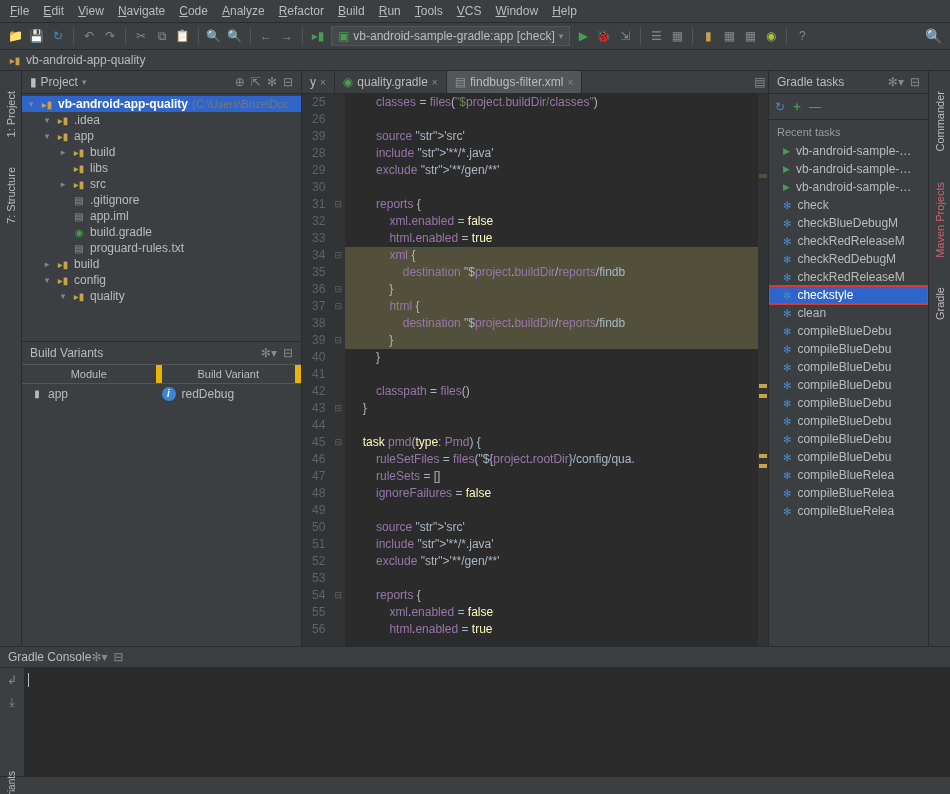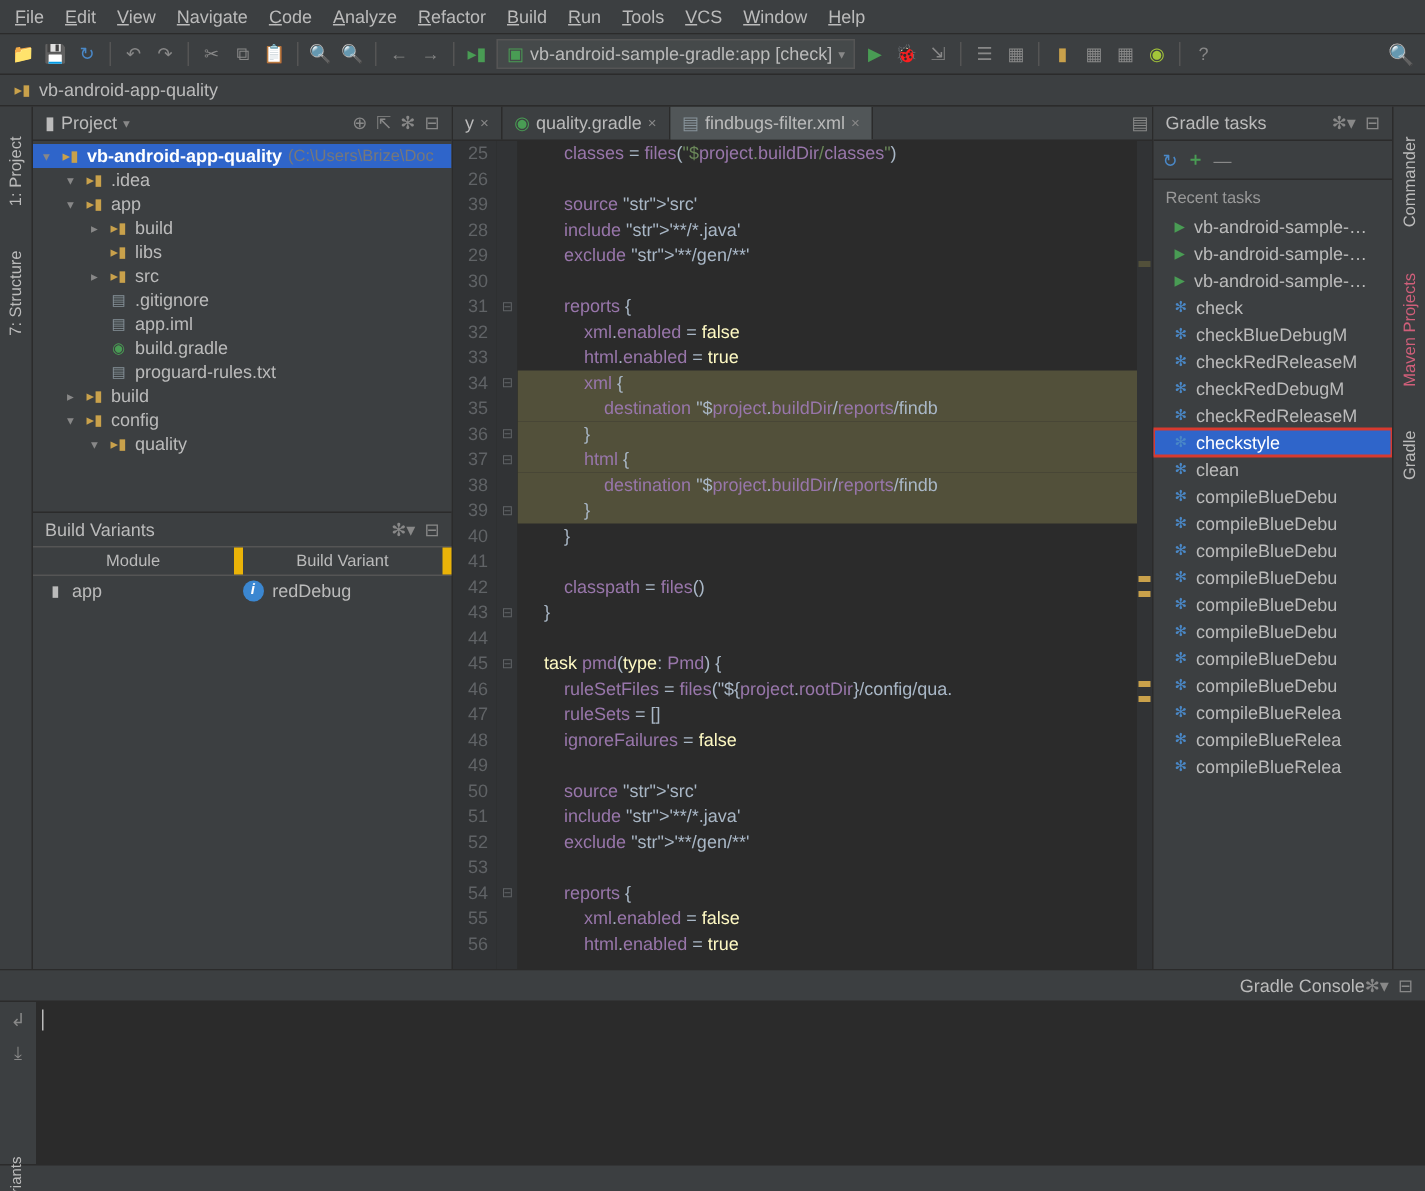--- a/index.html
+++ b/index.html
@@ -62,21 +62,21 @@
 .gradle-tb { display: flex; gap: 6px; padding: 4px 6px; border-bottom: 1px solid #2b2b2b; align-items: center; }
 .gradle-tb .plus { color: #499c54; font-weight: bold; }
 .gradle-tb .minus { color: #888; }
 .gradle-sec { padding: 6px 8px 4px; color: #999; font-size: 11px; }
 .task-list { overflow: hidden; }
 .task { display: flex; align-items: center; gap: 6px; padding: 2px 6px 2px 14px; font-size: 11px; white-space: nowrap; overflow: hidden; cursor: pointer; }
 .task.recent::before { content: "▶"; color: #499c54; font-size: 9px; }
 .task .gear { color: #4a88c7; font-size: 10px; }
 .task.highlighted { outline: 2px solid #d73a2f; outline-offset: -1px; background: #2f65ca; color: #fff; }
 .console { height: 130px; border-top: 1px solid #2b2b2b; display: flex; flex-direction: column; }
-.console-hdr { display: flex; justify-content: flex-end; padding: 3px 8px; background: #3c3f41; border-bottom: 1px solid #2b2b2b; }
+.console-hdr { display: flex; justify-content: flex-start; padding: 3px 8px; background: #3c3f41; border-bottom: 1px solid #2b2b2b; }
 .console-body { flex: 1; display: flex; background: #2b2b2b; }
 .console-side { width: 24px; background: #3c3f41; display: flex; flex-direction: column; padding: 4px 0; gap: 6px; align-items: center; }
 .console-out { flex: 1; padding: 4px; color: #bbb; }
 .console-out .cursor { display: inline-block; width: 1px; height: 14px; background: #bbb; vertical-align: middle; }
 .bottom-bar { height: 18px; background: #3c3f41; border-top: 1px solid #2b2b2b; display: flex; align-items: center; padding: 0 6px; }
 .btab { writing-mode: vertical-rl; transform: rotate(180deg); font-size: 10px; color: #bbb; }
 </style>
 </head>
 <body>
 

